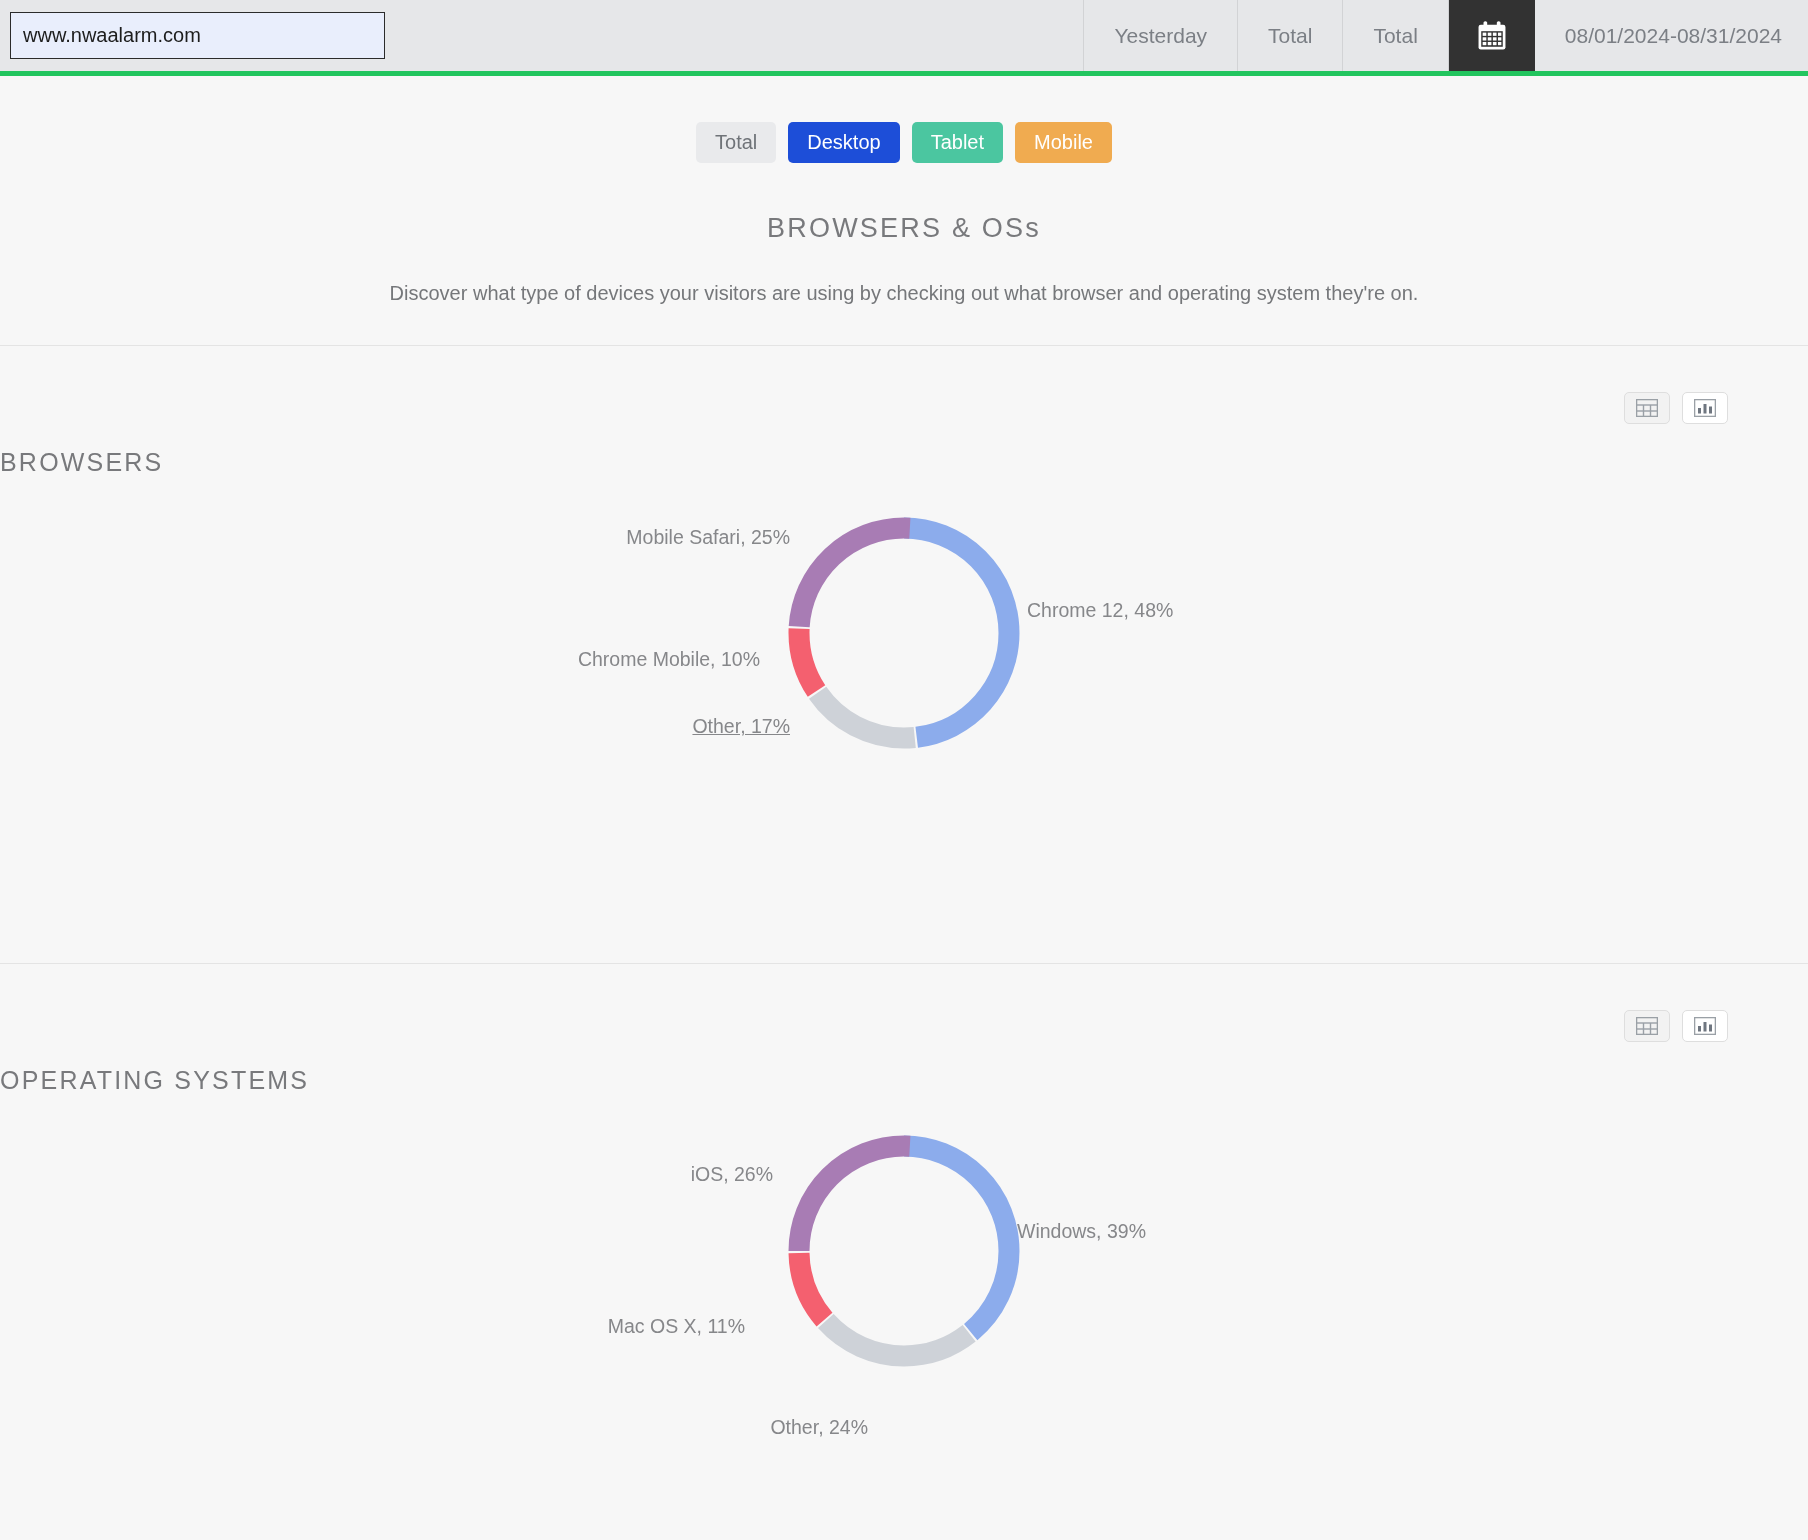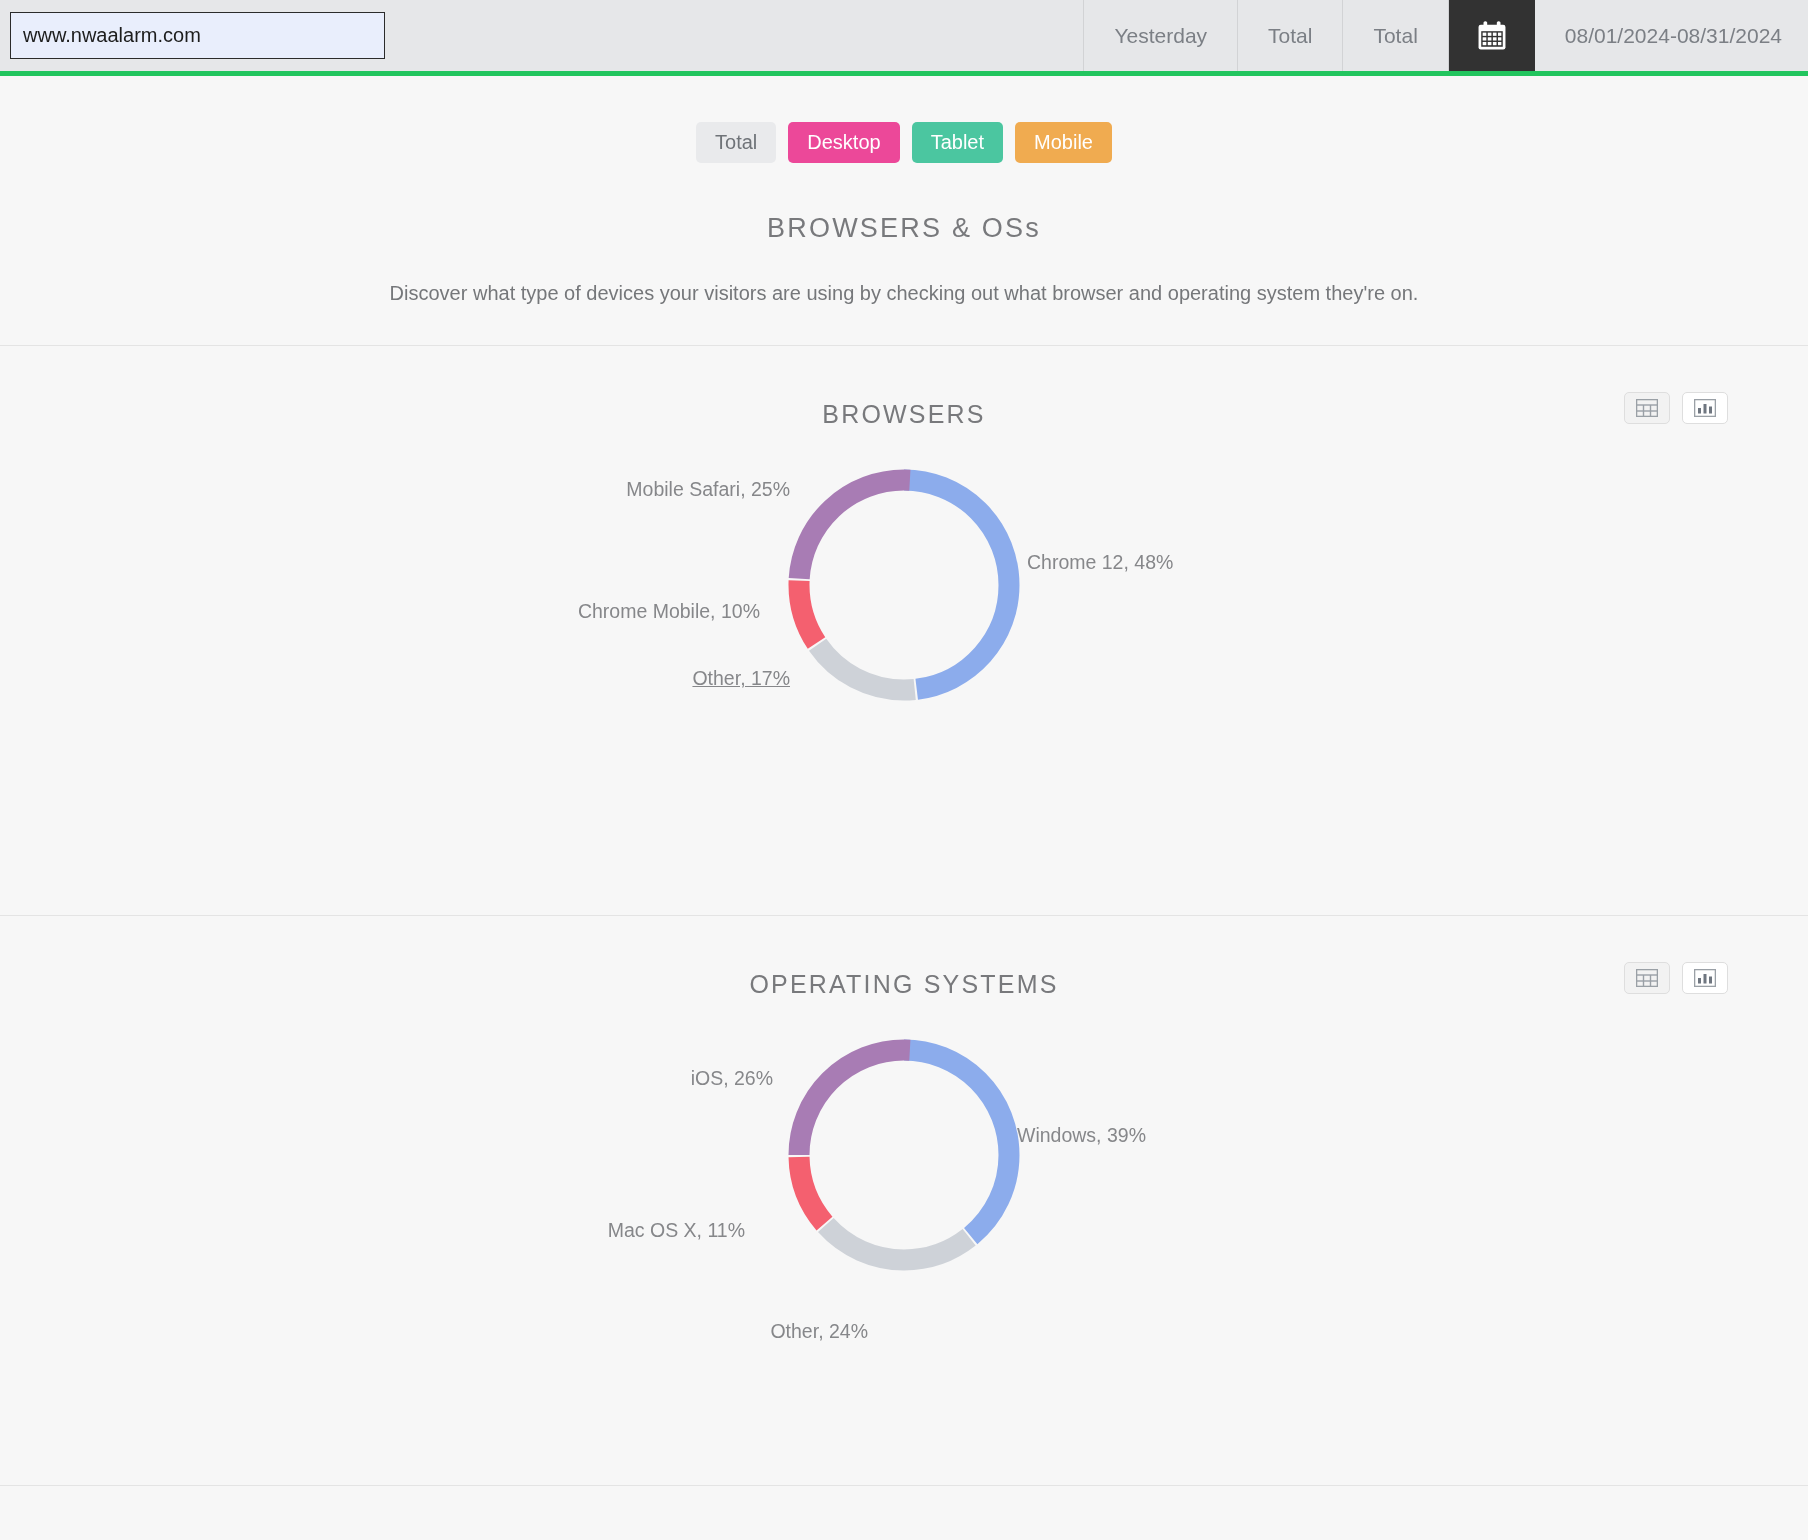--- a/index.html
+++ b/index.html
@@ -68,41 +68,42 @@
   .pills { display: flex; justify-content: center; gap: 12px; margin-bottom: 50px; text-align: center; }
   .pill {
     border-radius: 5px;
     font-size: 20px;
     padding: 9px 19px;
     color: #fff;
     cursor: pointer;
     line-height: 1.15;
   }
   .pill.total { background: #e9eaec; color: #6f7378; }
-  .pill.desktop { background: #ec4899; }
+  .pill.desktop { background: #1d4ed8; }
   .pill.tablet  { background: #4bc6a0; }
   .pill.mobile  { background: #f0ab50; }
 
   .section-title {
     font-size: 27px;
     color: #78797c;
     letter-spacing: 2.2px;
     margin-bottom: 38px;
     font-weight: 400;
   }
   .section-desc { font-size: 20px; color: #75777a; }
 
   
   .panel { border-bottom: 1px solid #e4e4e4; position: relative; padding: 54px 0 40px; }
   .panel-title {
-    text-align: center;
+    text-align: left;
     font-size: 25px;
     color: #78797c;
     letter-spacing: 2.2px;
     font-weight: 400;
+    margin-top: 48px;
   }
   .toggles {
     position: absolute;
     top: 434px;
     right: 80px;
     display: flex;
     gap: 12px;
   }
   .panel .toggles { top: 46px; }
   .tbtn {

